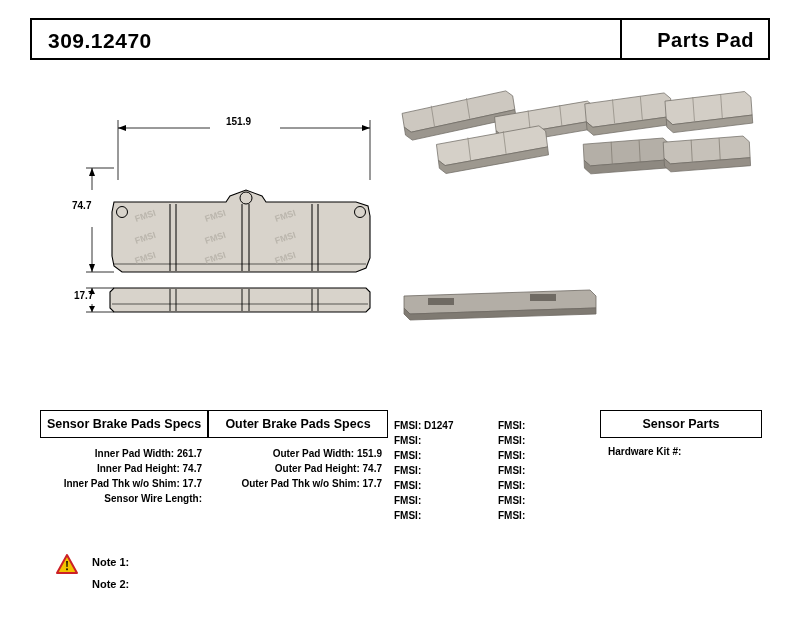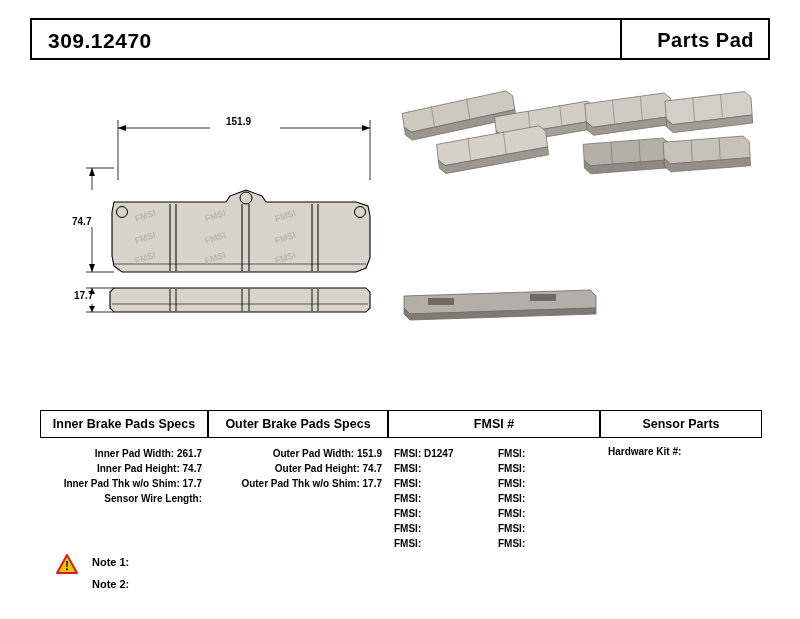--- a/index.html
+++ b/index.html
@@ -147,21 +147,21 @@
 
   <div class="header">
     <div class="header-partno">309.12470</div>
     <div class="header-divider"></div>
     <div class="header-type">Parts Pad</div>
   </div>
 
   <div class="drawing">
 
     <div class="dim" style="left:196px; top:44px;">151.9</div>
-    <div class="dim" style="left:42px; top:128px;margin-top:16px;">74.7</div>
+    <div class="dim" style="left:42px; top:128px;">74.7</div>
     <div class="dim" style="left:44px; top:218px;">17.7</div>
 
     <svg class="line-art" width="740" height="320" viewBox="0 0 740 320">
 
       <g stroke="#000" fill="none" stroke-width="0.8">
 
         <line x1="88" y1="56" x2="180" y2="56"></line>
         <line x1="250" y1="56" x2="340" y2="56"></line>
         <path d="M88 56 l8 -3 l0 6 z" fill="#000" stroke="none"></path>
         <path d="M340 56 l-8 -3 l0 6 z" fill="#000" stroke="none"></path>
@@ -286,40 +286,39 @@
         <path d="M374 236 L380 242 L566 236 L566 242 L380 248 L374 242 Z" fill="#7f7a72" stroke="#6e6a63" stroke-width="0.8"></path>
         <rect x="398" y="226" width="26" height="7" fill="#6f6a63"></rect>
         <rect x="500" y="222" width="26" height="7" fill="#6f6a63"></rect>
       </g>
     </svg>
   </div>
 
   <div class="spec-tables">
 
     <div class="spec-col" style="left:0px; width:168px;">
-      <div class="spec-head">Inner Brake Pads Specs</div>
+      <div class="spec-head">Sensor Brake Pads Specs</div>
       <div class="spec-body">
         <div class="spec-row">Inner Pad Width: 261.7</div>
         <div class="spec-row">Inner Pad Height: 74.7</div>
         <div class="spec-row">Inner Pad Thk w/o Shim: 17.7</div>
         <div class="spec-row">Sensor Wire Length:</div>
       </div>
     </div>
 
     <div class="spec-col" style="left:168px; width:180px;">
       <div class="spec-head">Outer Brake Pads Specs</div>
       <div class="spec-body">
         <div class="spec-row">Outer Pad Width: 151.9</div>
         <div class="spec-row">Outer Pad Height: 74.7</div>
         <div class="spec-row">Outer Pad Thk w/o Shim: 17.7</div>
       </div>
     </div>
 
     <div class="spec-col" style="left:348px; width:212px;">
-      <div class="spec-head">FMSI #</div>
       <div class="fmsi-body">
         <div class="fmsi-left">
           <div class="fmsi-line">FMSI:  D1247</div>
           <div class="fmsi-line">FMSI:</div>
           <div class="fmsi-line">FMSI:</div>
           <div class="fmsi-line">FMSI:</div>
           <div class="fmsi-line">FMSI:</div>
           <div class="fmsi-line">FMSI:</div>
           <div class="fmsi-line">FMSI:</div>
         </div>

